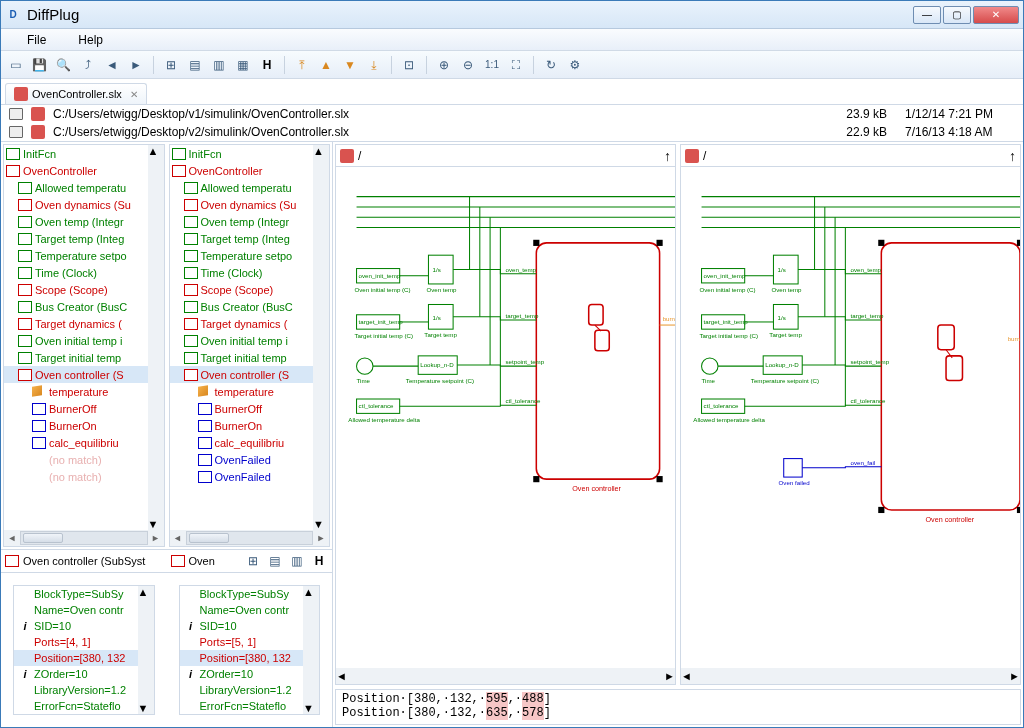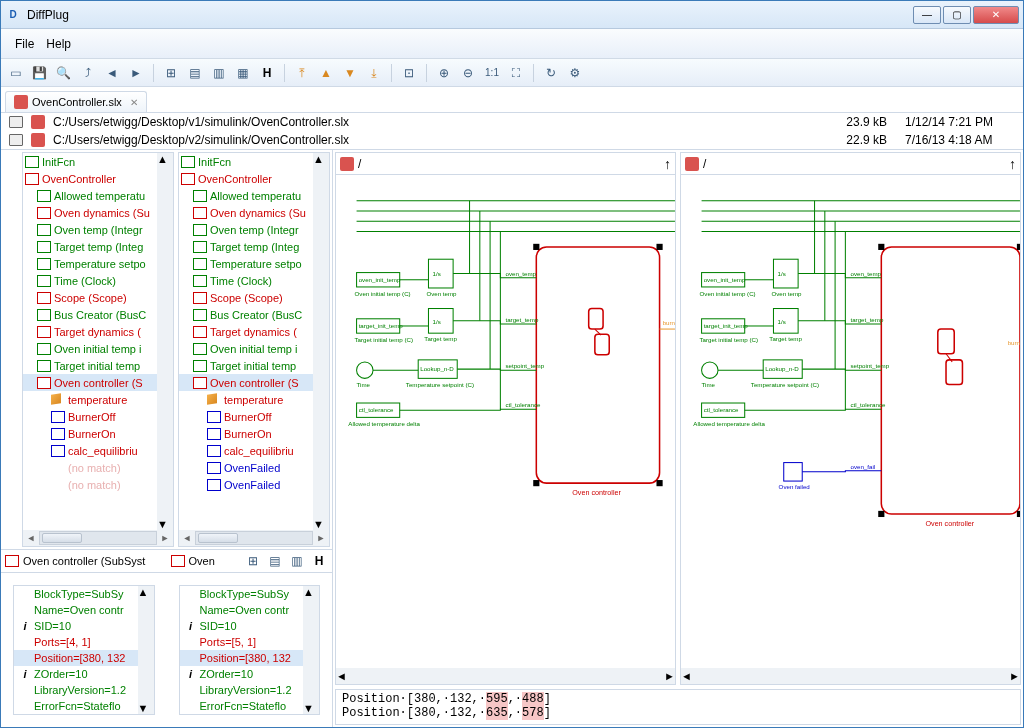--- a/index.html
+++ b/index.html
@@ -2,27 +2,27 @@
 <html><head>
 <meta charset="utf-8">
 <style>
   * { box-sizing: border-box; margin: 0; padding: 0; }
   body { font-family: Tahoma, "Segoe UI", sans-serif; font-size: 11px; background: #fff; overflow: hidden; width: 1024px; height: 728px; }
   
   
   .window { width: 1024px; height: 728px; border: 1px solid #3a7ab8; display: flex; flex-direction: column; }
   .titlebar { height: 28px; background: linear-gradient(#e9f2fc, #d7e7f7); display: flex; align-items: center; padding: 0 4px; border-bottom: 1px solid #b6c9de; }
   .titlebar .appicon { width: 16px; height: 16px; margin-right: 6px; display:inline-flex; align-items:center; justify-content:center; font-size:10px; font-weight:bold; color:#1a5db3; }
-  .titlebar .title { flex: 1; font-size: 12px; color: #000; }
+  .titlebar .title { flex: 1; font-size: 15px; color: #000; }
   .winbtns { display: flex; gap: 2px; }
   .winbtn { width: 28px; height: 18px; border: 1px solid #6e8db2; border-radius: 2px; background: linear-gradient(#f6f9fd, #d9e7f7); display: flex; align-items: center; justify-content: center; font-size: 10px; }
   .winbtn.close { background: linear-gradient(#f08a8a, #d64b4b); color: #fff; width: 46px; }
   .winbtn.max { background: linear-gradient(#f6f9fd, #d9e7f7); }
   
-  .menubar { height: 30px; background: linear-gradient(#fafcfe, #e8eff9); display: flex; align-items: center; padding: 0 10px; gap: 4px; border-bottom: 1px solid #d0dae6; font-size: 12px; }
+  .menubar { height: 22px; background: linear-gradient(#fafcfe, #e8eff9); display: flex; align-items: center; padding: 0 22px; gap: 24px; border-bottom: 1px solid #d0dae6; font-size: 12px; }
   .menuitem { padding: 2px 4px; cursor: default; }
   
   .toolbar { height: 28px; background: linear-gradient(#f7fbfe, #e6eef8); display: flex; align-items: center; padding: 0 6px; gap: 6px; border-bottom: 1px solid #cfd9e6; }
   .tbtn { width: 18px; height: 18px; display: flex; align-items: center; justify-content: center; color: #3a5a7a; font-size: 12px; }
   .tsep { width: 1px; height: 18px; background: #c7d2df; margin: 0 2px; }
   
   .tabbar { height: 26px; background: #fff; border-bottom: 1px solid #cfd9e6; display: flex; align-items: flex-end; padding: 0 4px; }
   .tab { display: flex; align-items: center; gap: 4px; padding: 3px 8px; border: 1px solid #cfd9e6; border-bottom: none; border-radius: 3px 3px 0 0; background: linear-gradient(#fff, #eef4fa); font-size: 11px; }
   .tab .ticon { width: 14px; height: 14px; background: #d9534f; display:inline-block; border-radius:2px; }
   .tab .close { font-size: 10px; color: #888; margin-left: 4px; }
@@ -33,21 +33,21 @@
   .filerow { display: flex; align-items: center; padding: 2px 8px; gap: 8px; font-size: 12px; }
   .filerow .drive { width: 14px; height: 12px; border: 1px solid #666; border-radius: 1px; background:#eee; }
   .filerow .ficon { width: 14px; height: 14px; display:inline-block; }
   .filerow .path { flex: 1; }
   .filerow .size { width: 60px; text-align: right; }
   .filerow .date { width: 120px; text-align: left; padding-left: 10px;}
   
   .mainsplit { flex: 1; display: flex; min-height: 0; }
   
   .leftpane { width: 332px; display: flex; flex-direction: column; border-right: 1px solid #cfd9e6; min-height:0;}
-  .treesplit { flex: 1; display: flex; min-height: 0; padding-left: 19px; }
+  .treesplit { flex: 1; display: flex; min-height: 0; }
   .treecol { width: 50%; border: 1px solid #cfd9e6; margin: 2px; display: flex; flex-direction: column; min-height:0; background:#fff;}
   .treebody { flex: 1; overflow: hidden; position: relative; }
   .treerow { display: flex; align-items: center; height: 17px; white-space: nowrap; padding-left: 2px; font-size: 11px; }
   .treerow.indent1 { padding-left: 14px; }
   .treerow.indent2 { padding-left: 28px; }
   .treerow .ticon { width: 14px; height: 12px; margin-right: 3px; display:inline-block; flex-shrink:0; }
   .green { color: #008000; }
   .red { color: #cc0000; }
   .blue { color: #0000cc; }
   .pink { color: #e8b0b0; }

